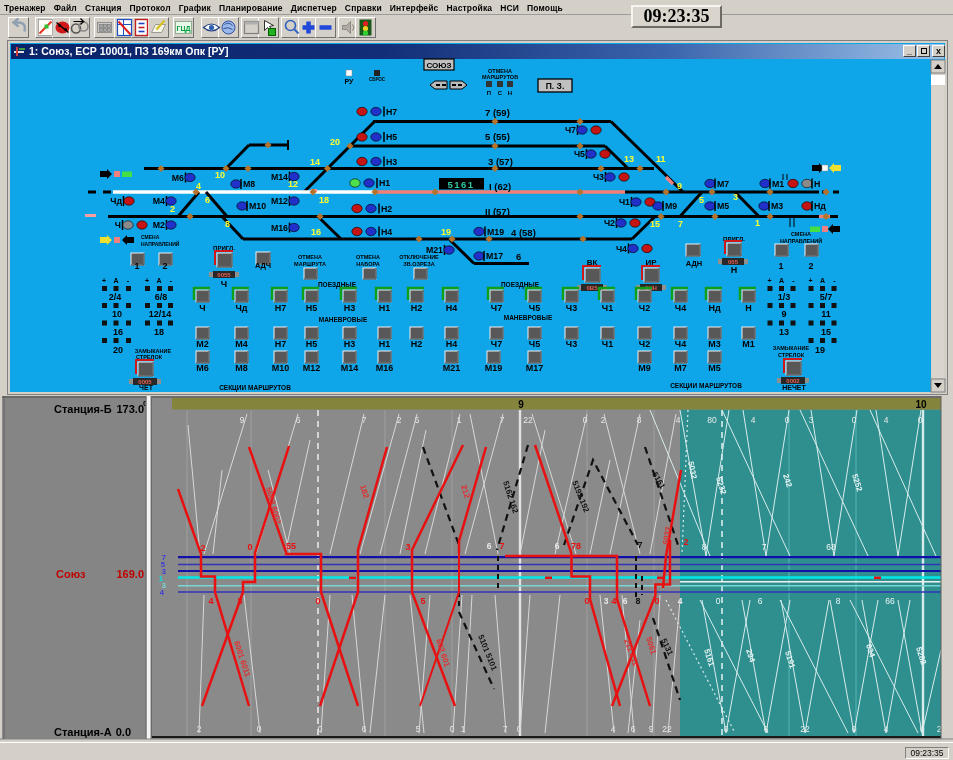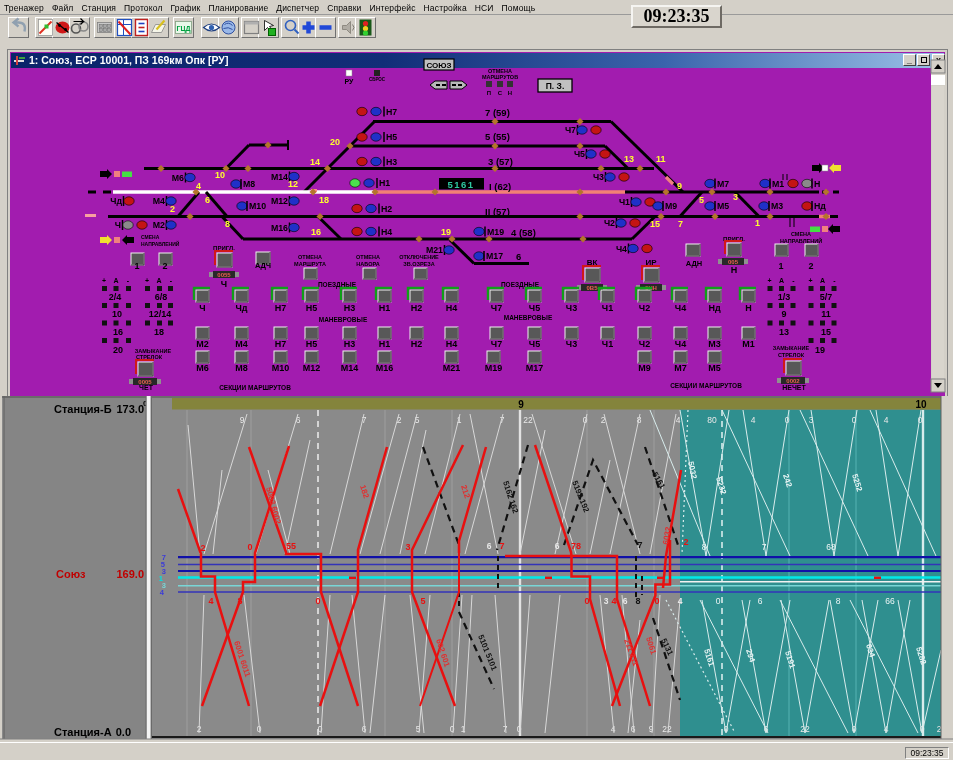--- a/index.html
+++ b/index.html
@@ -1,28 +1,28 @@
 <!DOCTYPE html>
 <html><head><meta charset="utf-8"><style>
 
 html,body{margin:0;padding:0;width:953px;height:760px;overflow:hidden;background:#d4d0c8;
 font-family:"Liberation Sans", sans-serif;}
 *{box-sizing:border-box;}
 .abs{position:absolute;}
 #app{position:relative;width:953px;height:760px;background:#d4d0c8;}
 .menubar{position:absolute;left:0;top:0;width:953px;height:15px;border-bottom:1px solid #9a9a9a;
-font-size:8.5px;color:#000;}
+font-size:8.5px;color:#000;font-weight:bold;}
 .menubar span{display:inline-block;margin-left:8px;vertical-align:top;margin-top:2.5px;letter-spacing:0.15px;}
 .menubar span:first-child{margin-left:4px;}
 .tbtn{position:absolute;top:17px;width:21px;height:21px;background:#d4d0c8;
 border-top:1px solid #fff;border-left:1px solid #fff;border-right:1px solid #707070;border-bottom:1px solid #707070;}
 .clock{position:absolute;left:631px;top:5px;width:91px;height:23px;background:#d9d5cd;
 border-top:2px solid #f5f4f1;border-left:2px solid #f5f4f1;border-right:2px solid #6e6a64;border-bottom:2px solid #6e6a64;
 font-family:"Liberation Serif", serif;font-weight:bold;font-size:18px;text-align:center;line-height:19px;}
-.win{position:absolute;left:8px;top:50px;width:939px;height:353px;background:#a21caf;
+.win{position:absolute;left:8px;top:41px;width:939px;height:353px;background:#0ea5e9;
 border:2px solid #d4d0c8;outline:1px solid #808080;}
 .titlebar{position:absolute;left:1px;top:1px;width:933px;height:15px;
 background:linear-gradient(to right,#0a246a 0%,#122e78 40%,#3a64ac 70%,#9cc2e8 100%);
 color:#fff;font-size:10.5px;font-weight:bold;line-height:15px;}
 .tbtn2{position:absolute;top:2px;width:13px;height:12px;background:#d4d0c8;
 border-top:1px solid #fff;border-left:1px solid #fff;border-right:1px solid #404040;border-bottom:1px solid #404040;
 font-size:9px;line-height:10px;text-align:center;font-weight:bold;color:#000;}
 .statusbar{position:absolute;left:0;top:742px;width:953px;height:18px;background:#d4d0c8;border-top:1px solid #fff;}
 .stbox{position:absolute;left:905px;top:4px;width:44px;height:12px;border-top:1px solid #808080;border-left:1px solid #808080;
 border-right:1px solid #fff;border-bottom:1px solid #fff;font-size:8.5px;line-height:11px;text-align:center;color:#000;}

